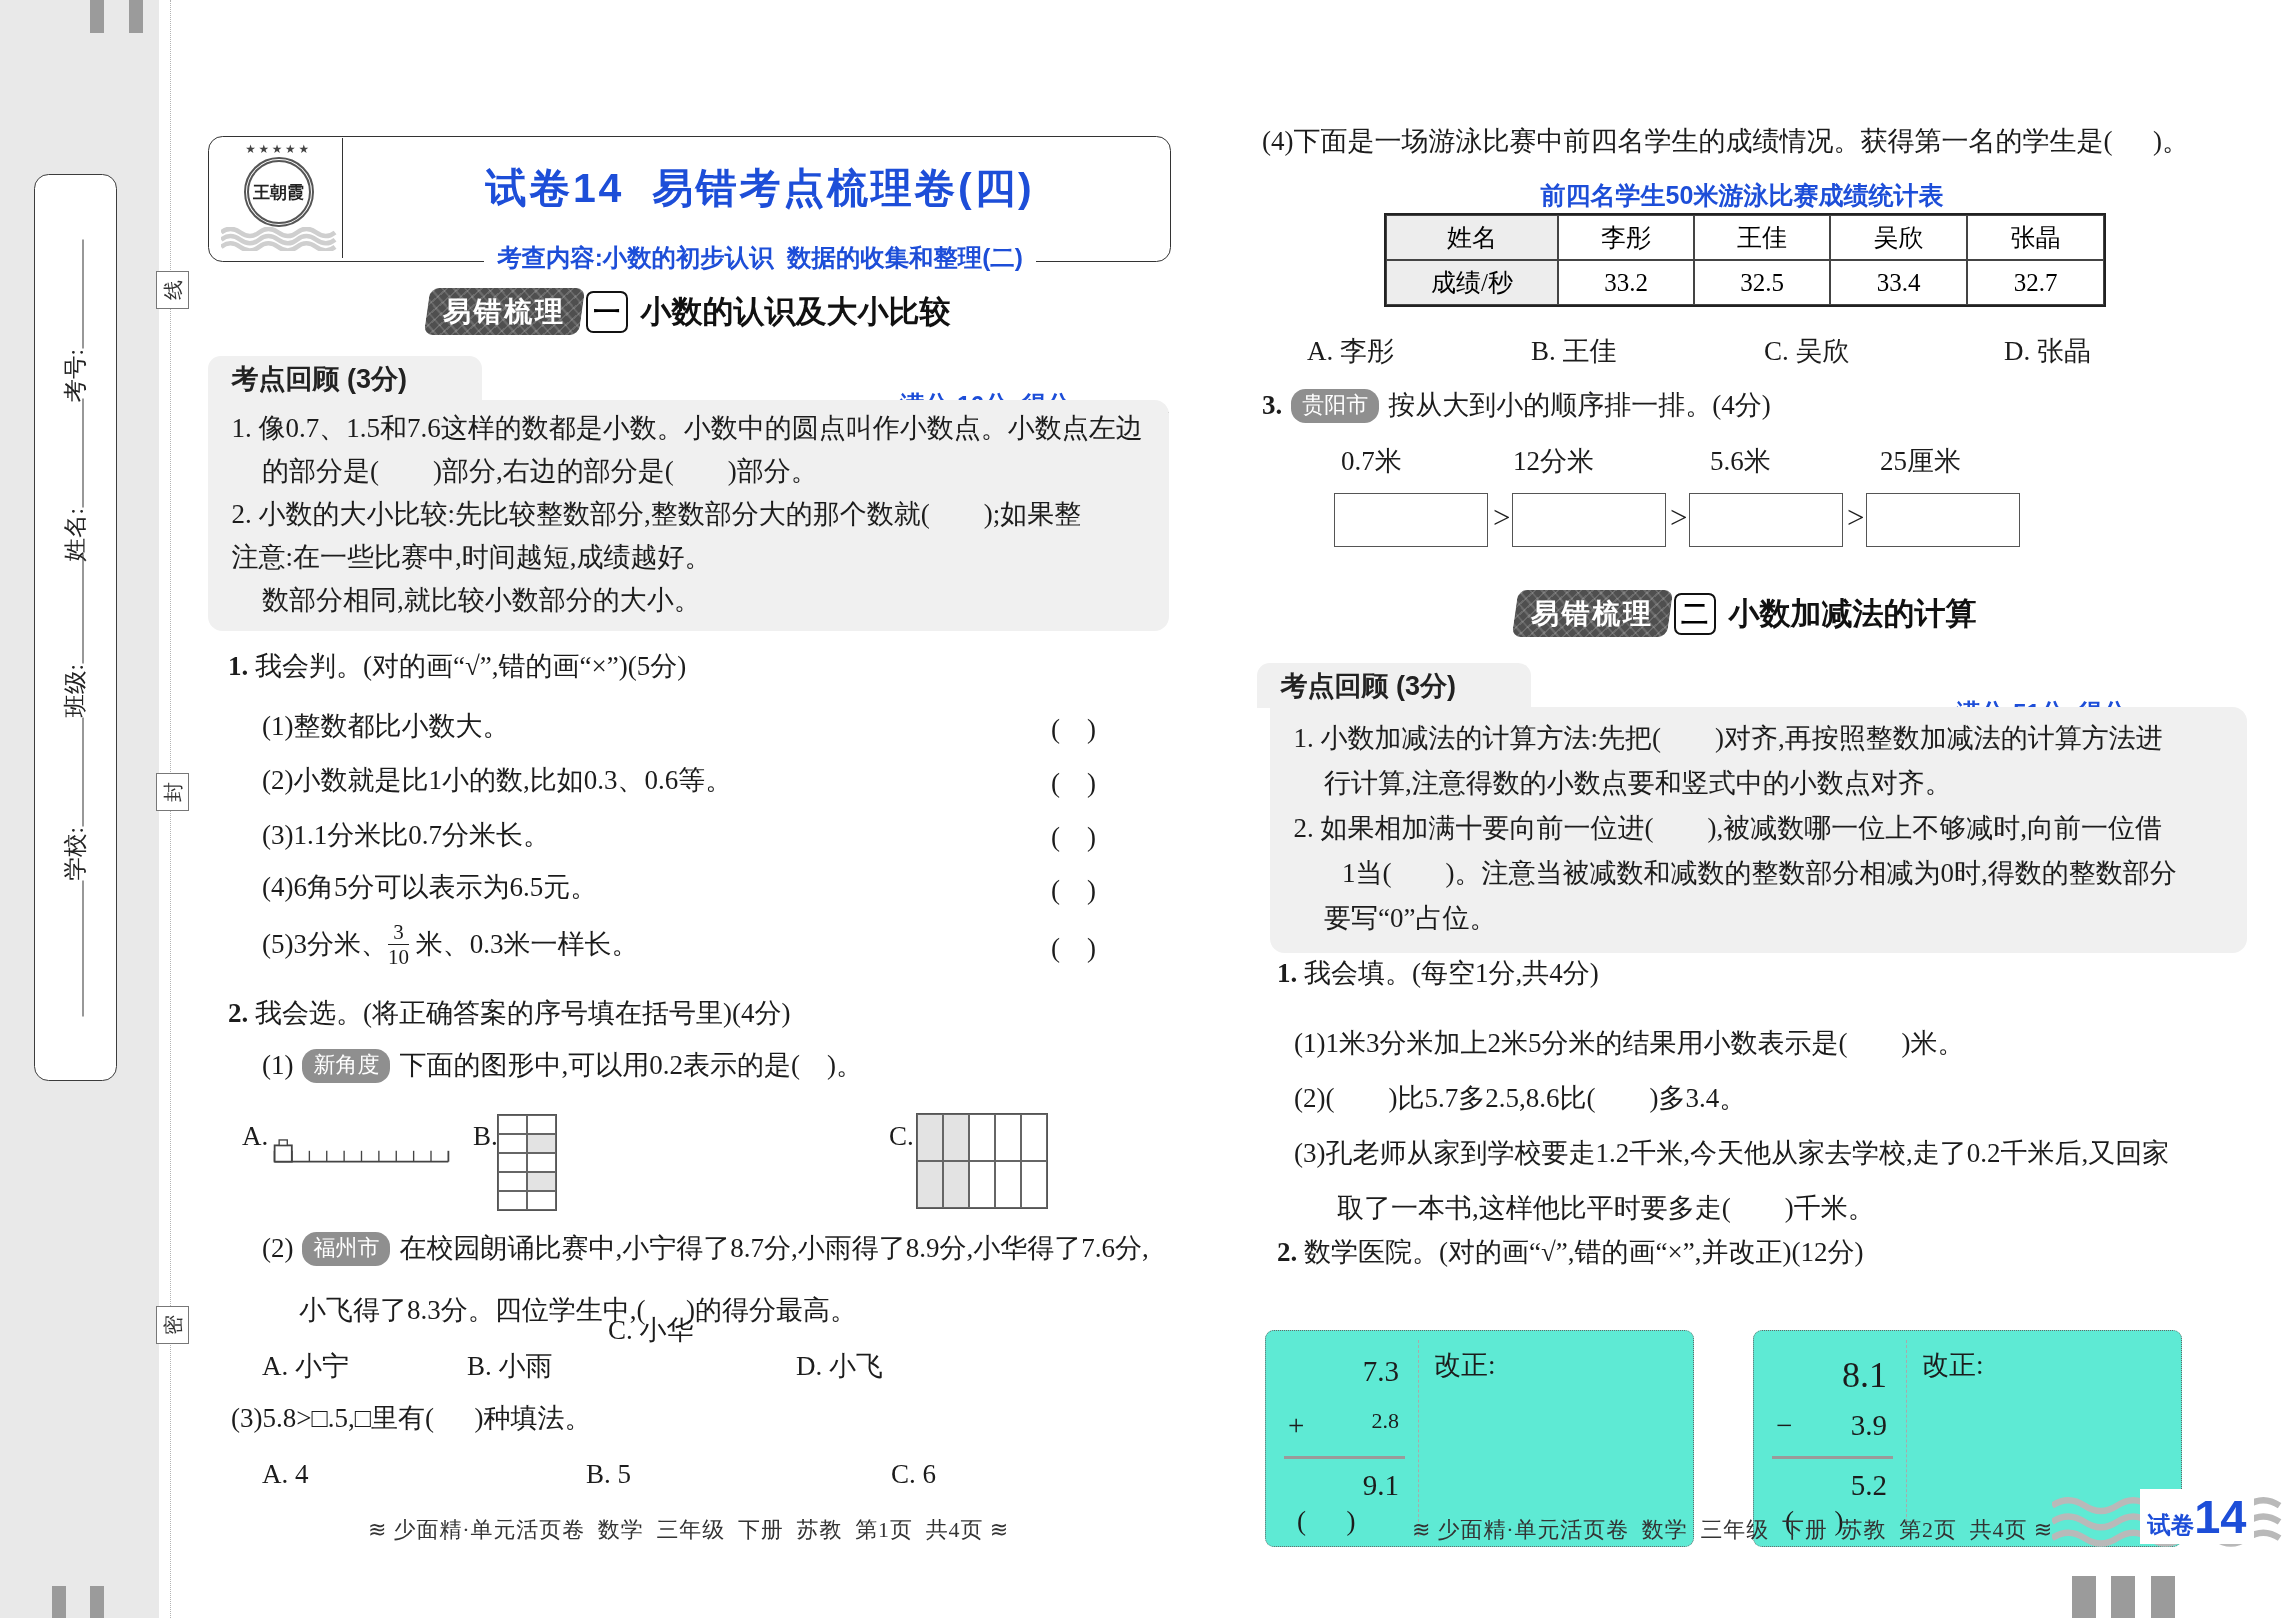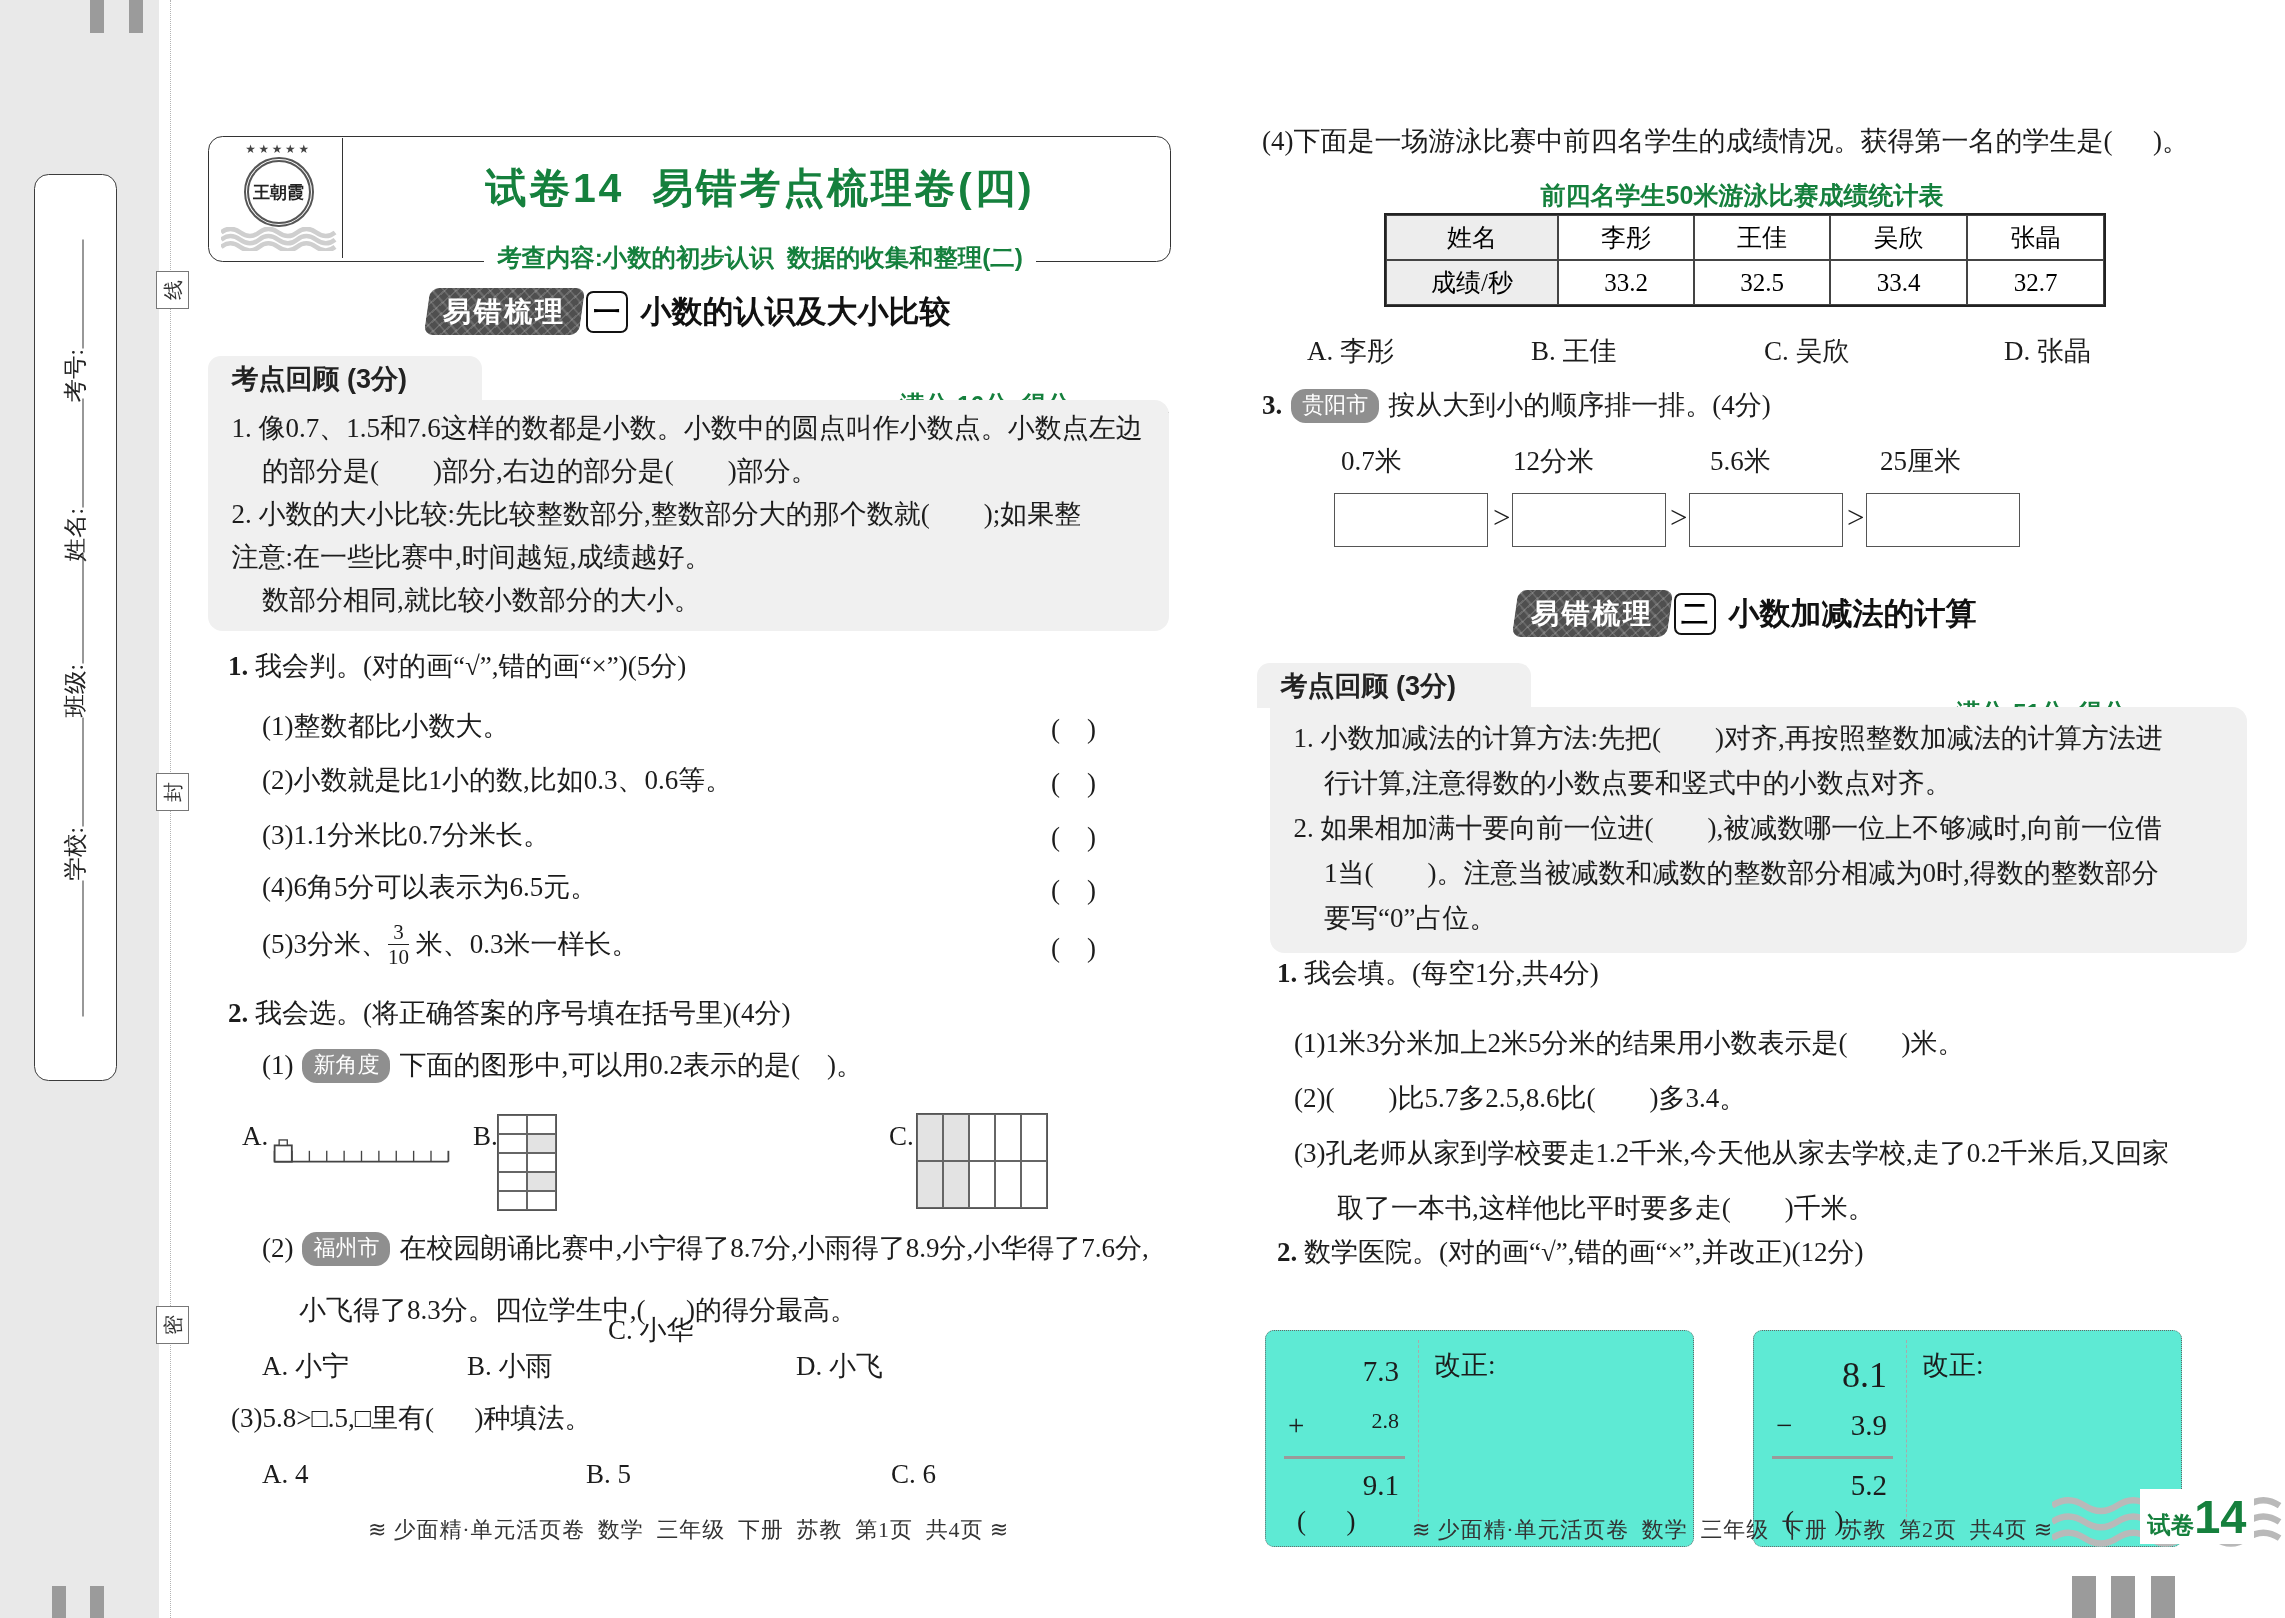--- a/index.html
+++ b/index.html
@@ -1,19 +1,19 @@
 <!DOCTYPE html>
 <html style="font-size:14.5px"><head>
 <meta charset="utf-8">
 <style>
   html,body{margin:0;padding:0;background:#fff;}
   #canvas{position:relative;width:2286px;height:1618px;background:#ffffff;overflow:hidden;}
   .abs{position:absolute;}
   .t{font-family:"Liberation Serif","DejaVu Serif",serif;font-size:27px;color:#1c1c1c;white-space:pre;line-height:1.25;}
-  .h{font-family:"Liberation Sans","DejaVu Sans",sans-serif;font-weight:bold;color:#15803d;white-space:pre;}
+  .h{font-family:"Liberation Sans","DejaVu Sans",sans-serif;font-weight:bold;color:#1d4ed8;white-space:pre;}
   .qnum{font-weight:bold;}
   .strip{left:0;top:0;width:159px;height:1618px;background:#e9e9e9;}
   .mark{background:#9b9b9b;}
   .foldline{left:170px;top:0;height:1618px;width:0;border-left:1.8px dotted #b3b3b3;}
   .sealbox{left:156px;width:31px;height:36px;background:#fff;border:0.9px solid #777;text-align:center;}
   .sealbox span{display:inline-block;transform:rotate(-90deg);font-family:"Liberation Serif",serif;font-size:20px;color:#333;line-height:36px;}
   .infobox{left:34px;top:174px;width:81px;height:905px;background:#fff;border:1.8px solid #3c3c3c;border-radius:14.5px;}
   .vfield{left:-29px;width:208px;height:33px;line-height:33px;transform:rotate(-90deg);font-family:"Liberation Serif",serif;font-size:23.5px;color:#222;white-space:pre;}
   .blank{display:inline-block;border-bottom:1.8px solid #333;height:1em;vertical-align:baseline;}
   .hdrbox{left:208px;top:136px;width:961px;height:124px;border:1.8px solid #333;border-radius:14.5px;}
@@ -234,21 +234,21 @@
 
   <div class="abs h" style="left:1789px;top:668px;width:436px;text-align:right;font-size:24.4px;">
     <span>满分:51分</span><span>  </span><span>得分:</span><span class="blank" style="width:90px;"></span>
   </div>
 
   <div class="abs revtab" style="left:1257px;top:663px;width:250px;height:45px;">考点回顾 (3分)</div>
   <div class="abs revbody rev" style="left:1270px;top:707px;width:977px;height:237px;padding-top:9px;">
     <span class="ln t" style="line-height:45px;">1. 小数加减法的计算方法:先把(        )对齐,再按照整数加减法的计算方法进</span>
     <span class="ln t ind" style="line-height:45px;">行计算,注意得数的小数点要和竖式中的小数点对齐。</span>
     <span class="ln t" style="line-height:45px;">2. 如果相加满十要向前一位进(        ),被减数哪一位上不够减时,向前一位借</span>
-    <span class="ln t ind" style="line-height:45px;">1当(        )。注意当被减数和减数的整数部分相减为0时,得数的整数部分</span>
+    <span class="ln t ind" style="line-height:45px;margin-left:18px;">1当(        )。注意当被减数和减数的整数部分相减为0时,得数的整数部分</span>
     <span class="ln t ind" style="line-height:45px;">要写“0”占位。</span>
   </div>
 
   <div class="abs t" style="left:1277px;top:957px;"><span class="qnum">1.</span><span> </span><span>我会填。(每空1分,共4分)</span></div>
   <div class="abs t" style="left:1294px;top:1027px;">(1)1米3分米加上2米5分米的结果用小数表示是(        )米。</div>
   <div class="abs t" style="left:1294px;top:1082px;">(2)(        )比5.7多2.5,8.6比(        )多3.4。</div>
   <div class="abs t" style="left:1294px;top:1137px;">(3)孔老师从家到学校要走1.2千米,今天他从家去学校,走了0.2千米后,又回家</div>
   <div class="abs t" style="left:1337px;top:1192px;">取了一本书,这样他比平时要多走(        )千米。</div>
 
   <div class="abs t" style="left:1277px;top:1236px;"><span class="qnum">2.</span><span> </span><span>数学医院。(对的画“√”,错的画“×”,并改正)(12分)</span></div>

